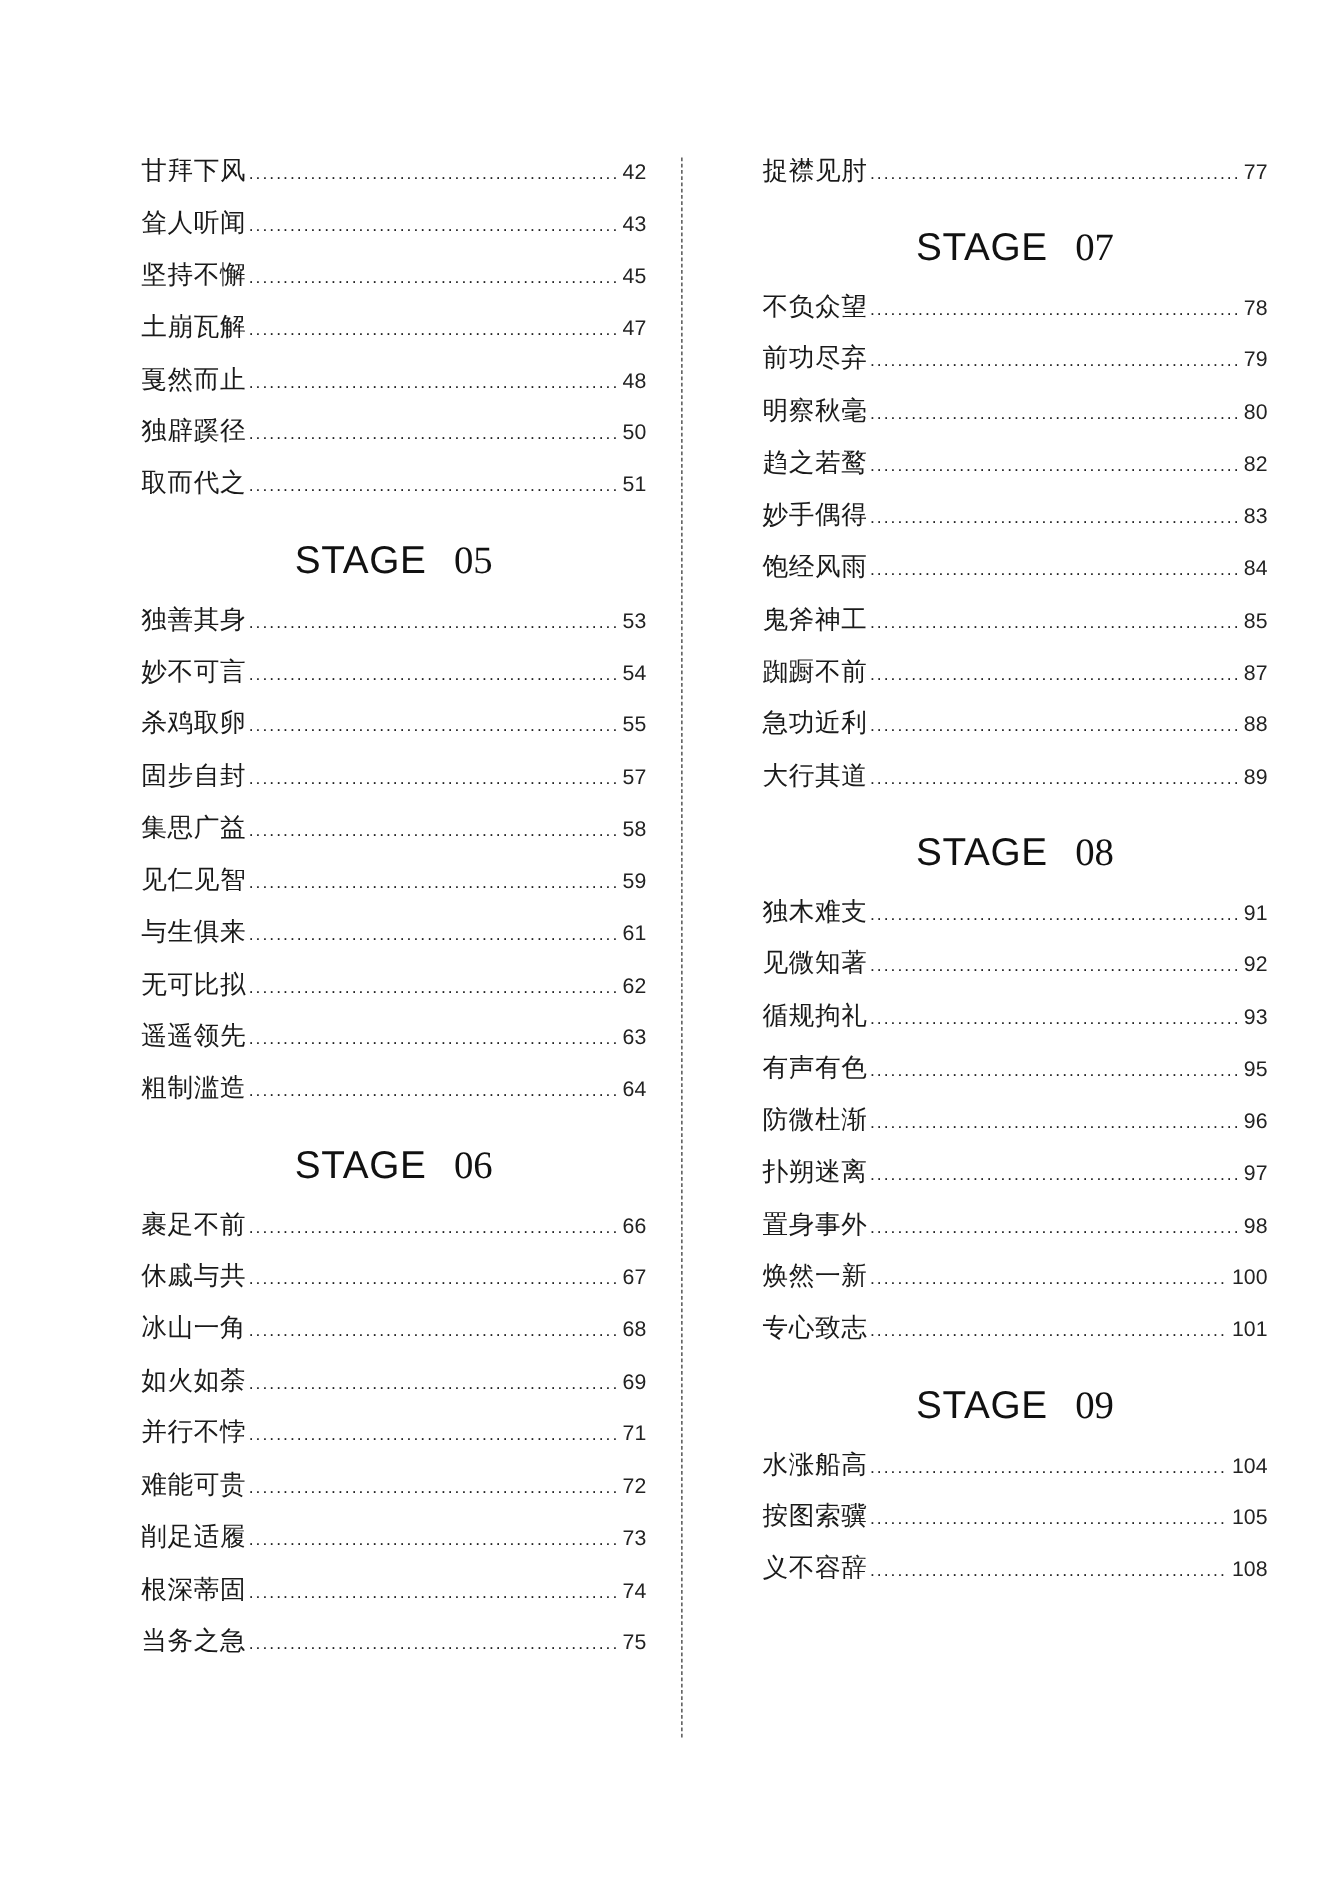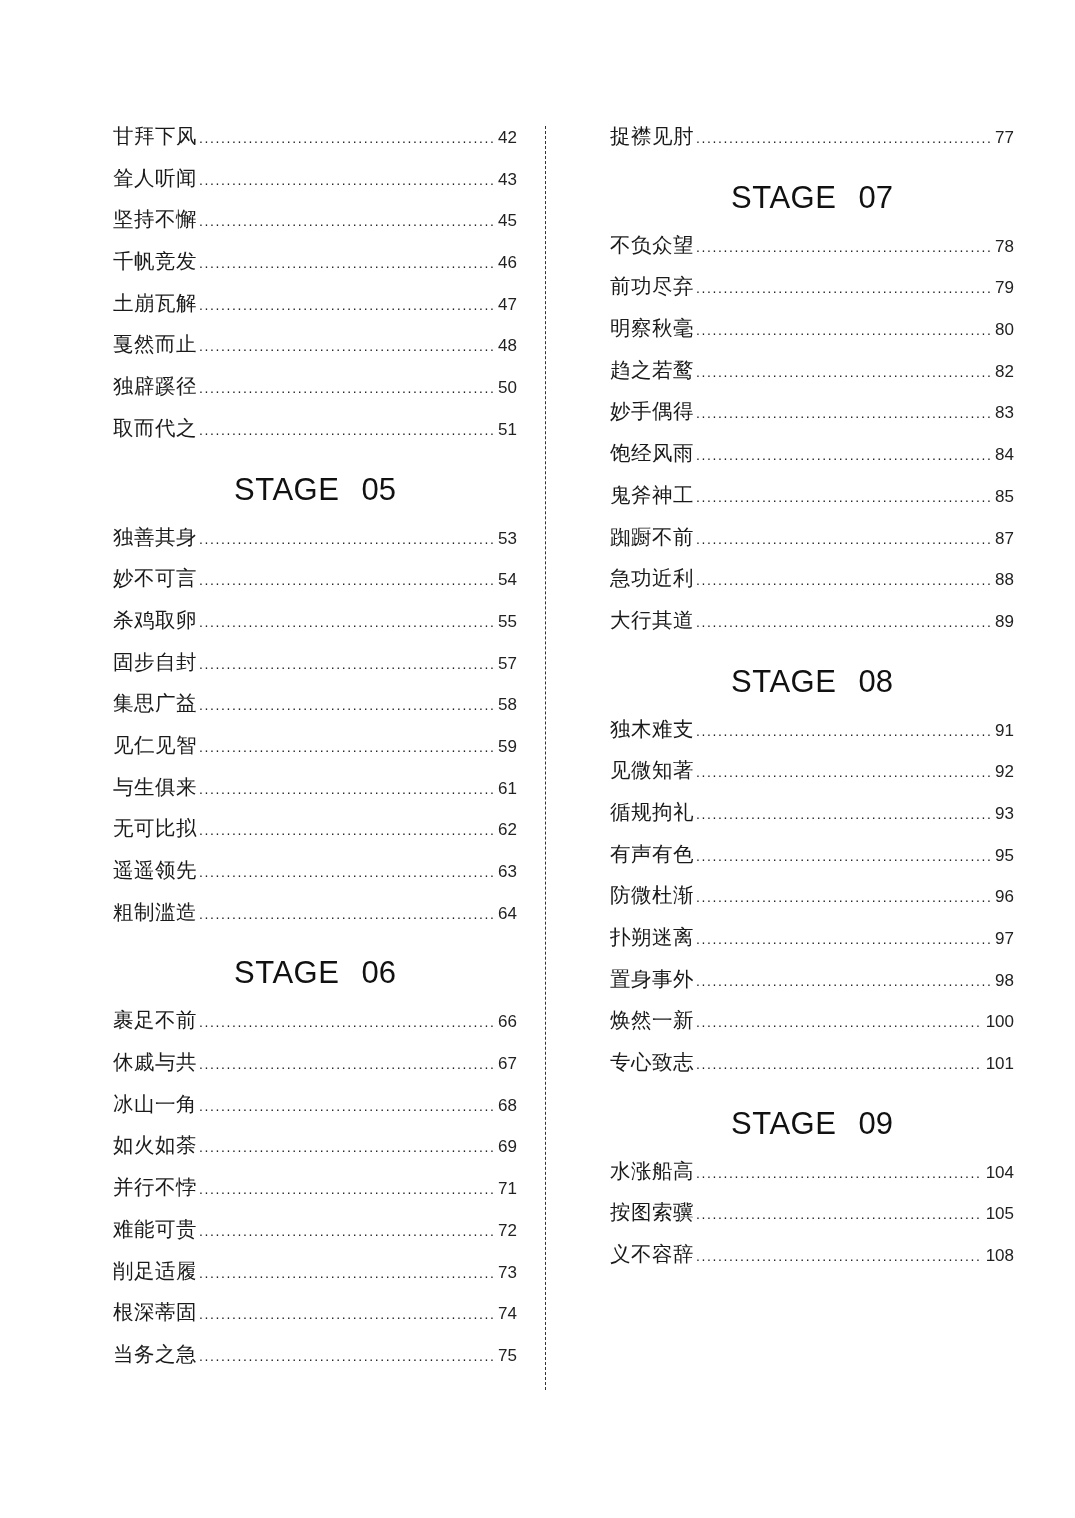--- a/index.html
+++ b/index.html
@@ -78,21 +78,21 @@
       line-height: 67px;
       text-align: center;
       font-family: "Liberation Sans", sans-serif;
       font-size: 31px;
       color: #111;
       word-spacing: 14px;
       padding-top: 6px;
       box-sizing: border-box;
     }
     .stage-heading .stage-word { letter-spacing: 0.5px; }
-    .stage-heading .stage-num { margin-left: 22px; }
+    .stage-heading .stage-num { margin-left: 22px; font-family: Liberation Serif, serif; }
   </style>
 </head>
 <body>
 
 <div class="page">
   <div class="column col-left" id="col-left">
   <div class="entry">
     <span class="title">甘拜下风</span>
     <span class="leader"></span>
     <span class="page-num">42</span>
@@ -103,25 +103,20 @@
     <span class="leader"></span>
     <span class="page-num">43</span>
   </div>
 
   <div class="entry">
     <span class="title">坚持不懈</span>
     <span class="leader"></span>
     <span class="page-num">45</span>
   </div>
 
-  <div class="entry">
-    <span class="title">千帆竞发</span>
-    <span class="leader"></span>
-    <span class="page-num">46</span>
-  </div>
 
   <div class="entry">
     <span class="title">土崩瓦解</span>
     <span class="leader"></span>
     <span class="page-num">47</span>
   </div>
 
   <div class="entry">
     <span class="title">戛然而止</span>
     <span class="leader"></span>

